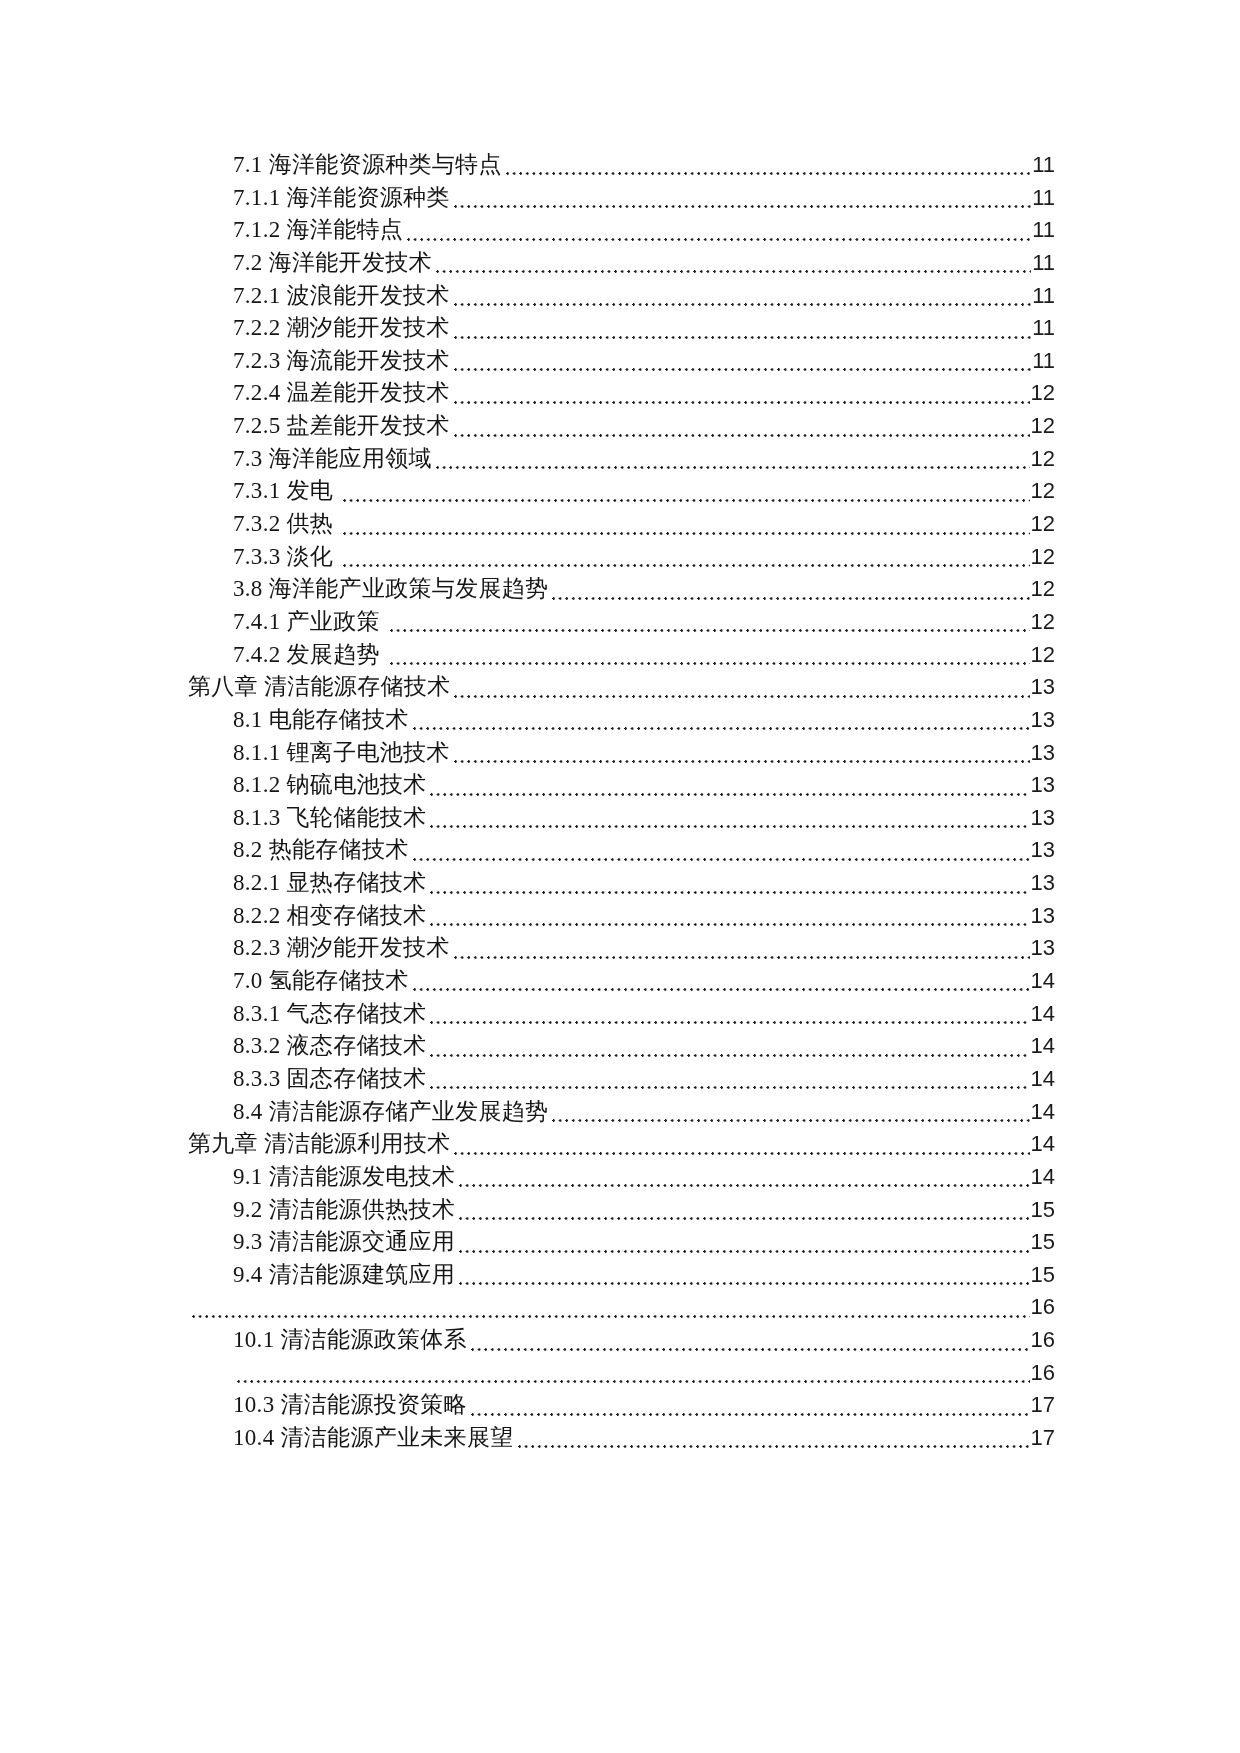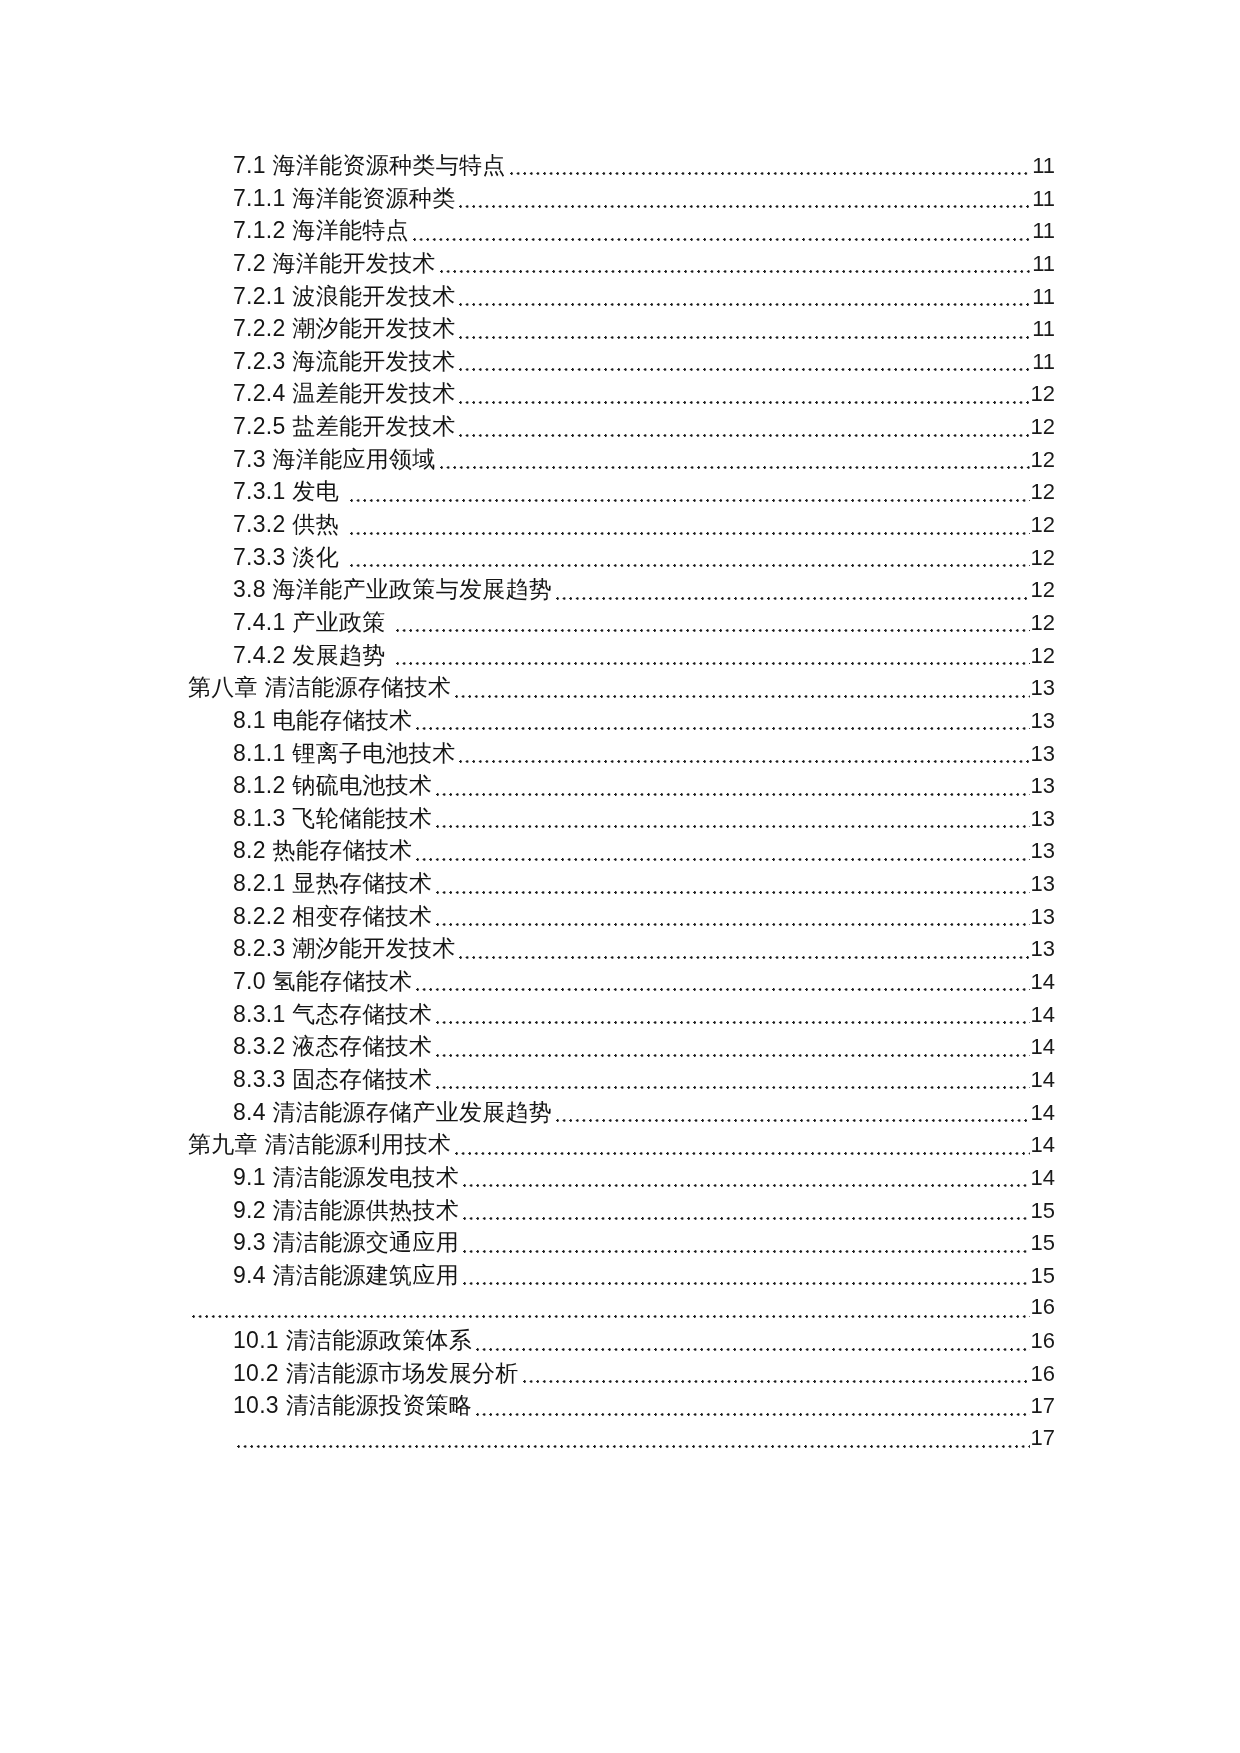--- a/index.html
+++ b/index.html
@@ -21,21 +21,21 @@
   .toc-row {
     display: flex;
     align-items: baseline;
     height: 32.65px;
     line-height: 32.65px;
     font-size: 23px;
     white-space: nowrap;
   }
   .toc-row.lv2, .toc-row.lv3 { padding-left: 45px; }
   .toc-label {
-    font-family: Liberation Sans, sans-serif;
+    font-family: Liberation Serif, serif;
     white-space: pre;
     letter-spacing: 0.3px;
   }
   .leader {
     flex: 1 1 auto;
     min-width: 14px;
     height: 3.2px;
     align-self: flex-end;
     margin: 0 1px 6px 4px;
     background-image: radial-gradient(circle at 1.5px 1.6px, #1b1b1b 1.25px, rgba(0,0,0,0) 1.45px);
@@ -244,29 +244,29 @@
       <div class="toc-row lv1">
       <span class="leader"></span>
       <span class="toc-page">16</span>
     </div>
       <div class="toc-row lv2">
       <span class="toc-label">10.1 清洁能源政策体系</span>
       <span class="leader"></span>
       <span class="toc-page">16</span>
     </div>
       <div class="toc-row lv2">
-      <span class="toc-label">10.2 清洁能源市场发展分析</span>
       <span class="leader"></span>
       <span class="toc-page">16</span>
     </div>
       <div class="toc-row lv2">
       <span class="toc-label">10.3 清洁能源投资策略</span>
       <span class="leader"></span>
       <span class="toc-page">17</span>
     </div>
       <div class="toc-row lv2">
+      <span class="toc-label">10.4 清洁能源产业未来展望</span>
       <span class="leader"></span>
       <span class="toc-page">17</span>
     </div>
     </div>
 
 
 </div>
 
 </body></html>

